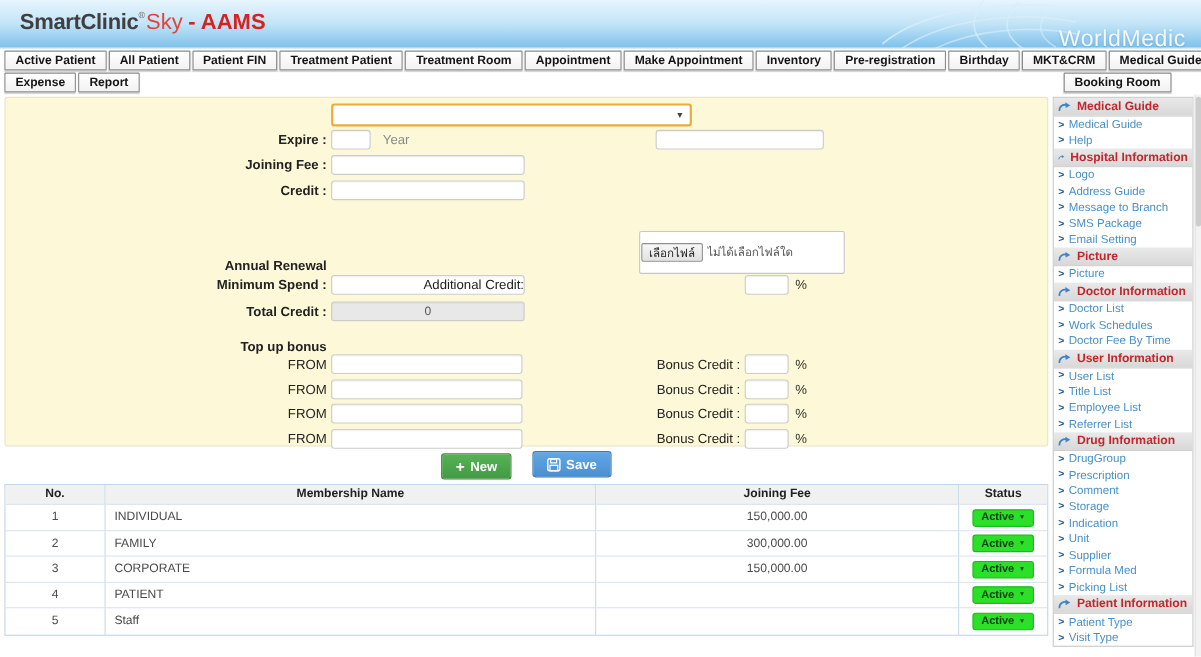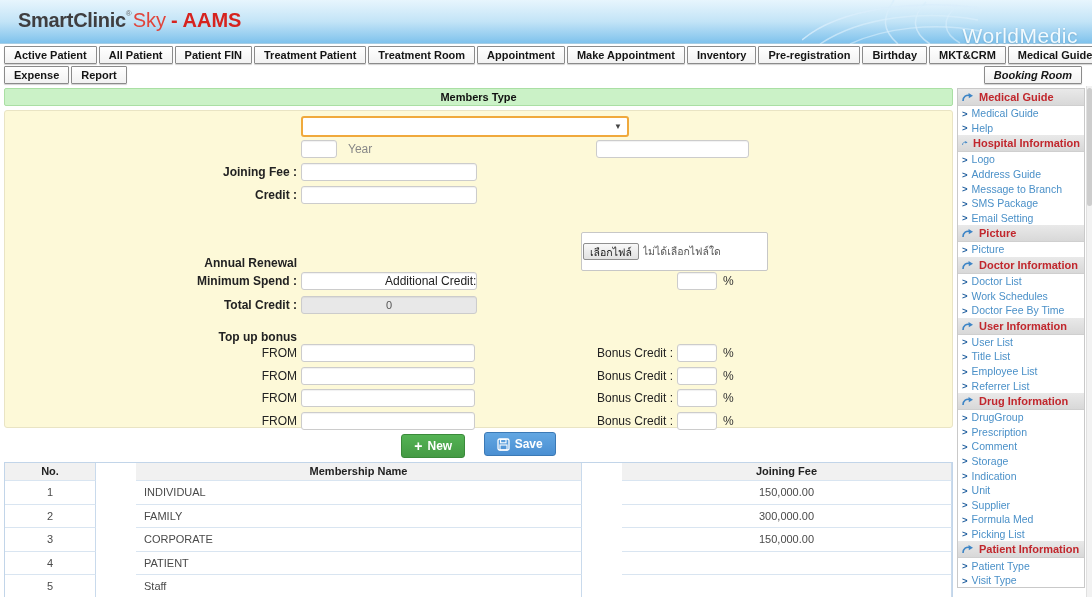--- a/index.html
+++ b/index.html
@@ -22,21 +22,21 @@
   
   .tabbar { background:#fff; padding:2px 10px 2px 4px; }
   .tabrow { display:flex; align-items:flex-start; height:20px; }
   .tabgroup { display:flex; }
   .spacer { flex:1; }
   .tab { height:18px; line-height:16px; padding:0 9px; margin-right:2px;
     border:1px solid #8b8b8b; border-radius:1px;
     background:linear-gradient(#ffffff,#f2f2f2);
     font-size:11px; font-weight:bold; color:#151515; white-space:nowrap;
     box-shadow:0 1px 1px rgba(0,0,0,.18); cursor:pointer; }
-  .tab.last { margin-right:0;font-style:italic; }
+  .tab.last { margin-right:17px; }
 
   
   .main { position:absolute; left:4px; top:88px; width:949px; }
   .sidebar { position:absolute; left:957px; top:88px; width:128px;
     border:1px solid #c9c9c9; background:#fff; }
   .vscroll { position:absolute; left:1086px; top:86px; width:6px; height:511px;
     background:#f2f2f2; border-left:1px solid #e0e0e0; }
   .vthumb { position:absolute; left:0; top:2px; width:5px; height:118px;
     background:#cdcdcd; border-radius:3px; }
 
@@ -94,21 +94,21 @@
   .btnrow { height:26px; text-align:center; margin:2px 0 4px 0; }
   .btn { display:inline-flex; align-items:center; gap:5px; height:24px; padding:0 12px;
     border-radius:3px; font-size:12px; font-weight:bold; color:#fff; cursor:pointer;
     border:1px solid transparent; font-family:"Liberation Sans",sans-serif; }
   .btn-new { background:linear-gradient(#54b354,#449a44); border-color:#3a8a3a; margin-right:14px; }
   .btn-save { background:linear-gradient(#63a7e2,#4a8fd2); border-color:#3b79b5; }
   .plus { font-size:14px; font-weight:bold; line-height:1; }
 
   
   .table { border:1px solid #c2d5e9; background:#fff; }
-  .tr { display:grid; grid-template-columns:91px 446px 330px 1fr;gap:40px; }
+  .tr { display:grid; grid-template-columns:91px 446px 330px 1fr; }
   .thead .td { background:#f1f1f1; font-weight:bold; height:18px; line-height:17px;
     font-size:11px; color:#222; }
   .td { border-right:1px solid #c9daec; border-bottom:1px solid #d9e5f1;
     height:23.5px; line-height:23px; font-size:11px; color:#4a4a4a;
     text-align:center; overflow:hidden; }
   .td:last-child { border-right:none; }
   .tbody .tr:last-child .td { border-bottom:none; }
   .td-name { text-align:left; padding-left:8px; }
   .status-btn { display:inline-flex; align-items:center; gap:4px; height:16px;
     margin-top:3px; padding:0 7px; background:#2ce02a; border:1px solid #19bb17;
@@ -169,27 +169,27 @@
 
     <div class="tab">Expense</div>
         <div class="tab">Report</div>
       </div>
     <div class="spacer"></div>
     <div class="tab last">Booking Room</div>
   </div>
 </div>
 
 <div class="main">
-  <div class="panel-title">Members Type</div>
 
   <div class="form-panel">
     <div class="sel">
         <span class="caret">▼</span>
       </div>
 
+    <div class="lab bold p-expire-label">Expire :</div>
     <input class="inp p-expire-input" style="">
     <div class="unit p-year">Year</div>
     <input class="inp p-right-input" style="">
 
     <div class="lab bold p-join-label">Joining Fee :</div>
     <input class="inp p-join-input" style="">
 
     <div class="lab bold p-credit-label">Credit :</div>
     <input class="inp p-credit-input" style="">
 

